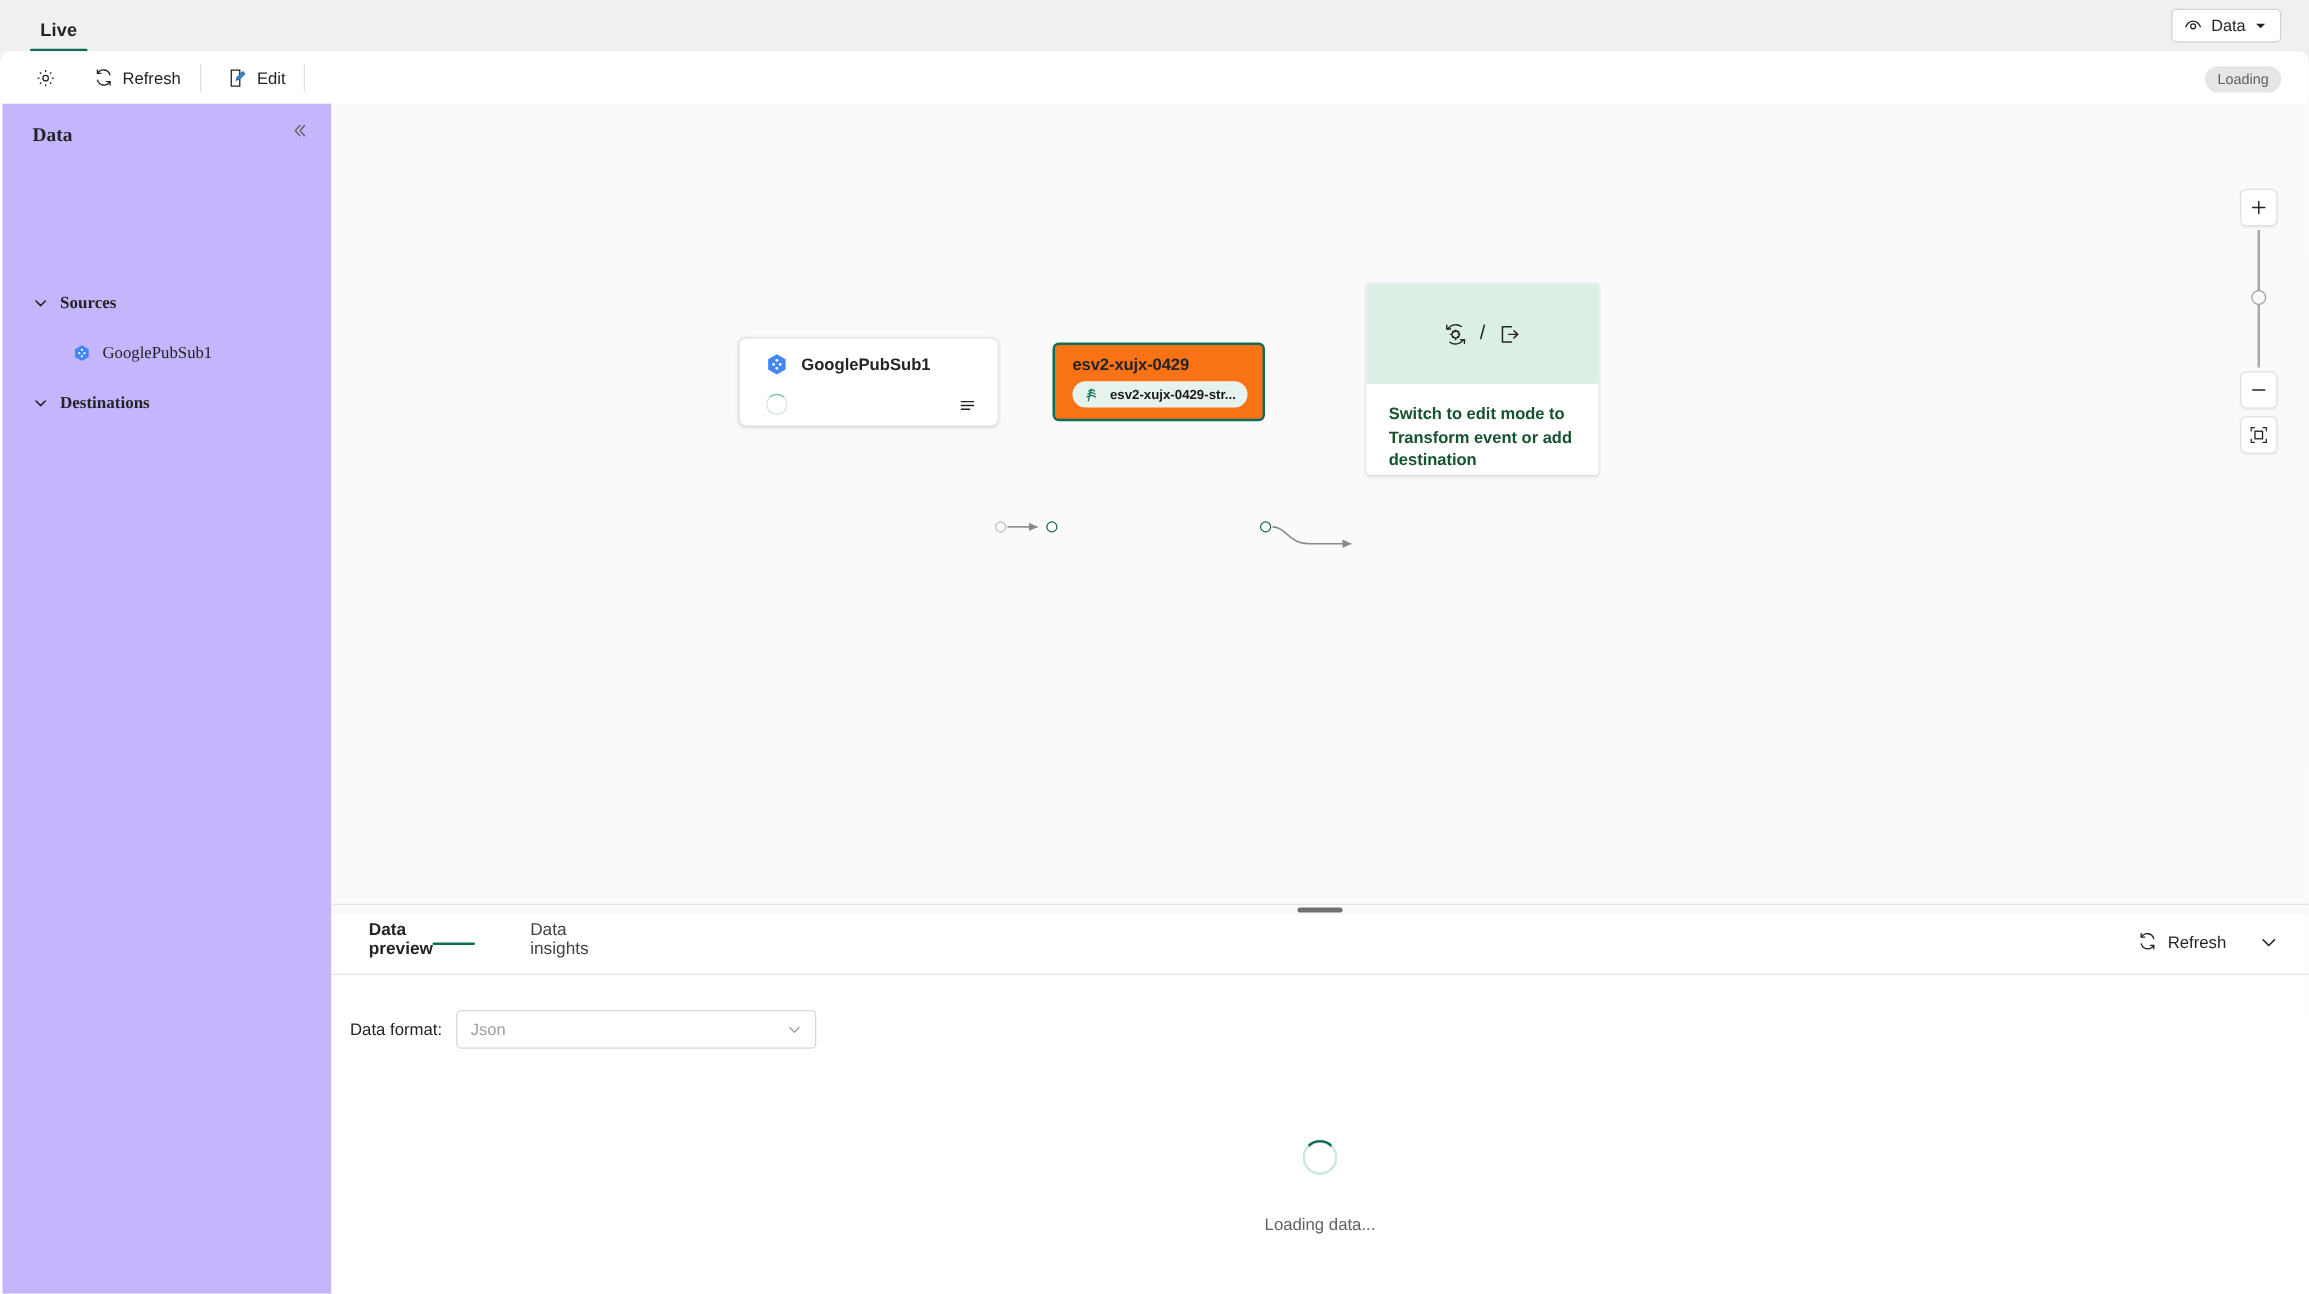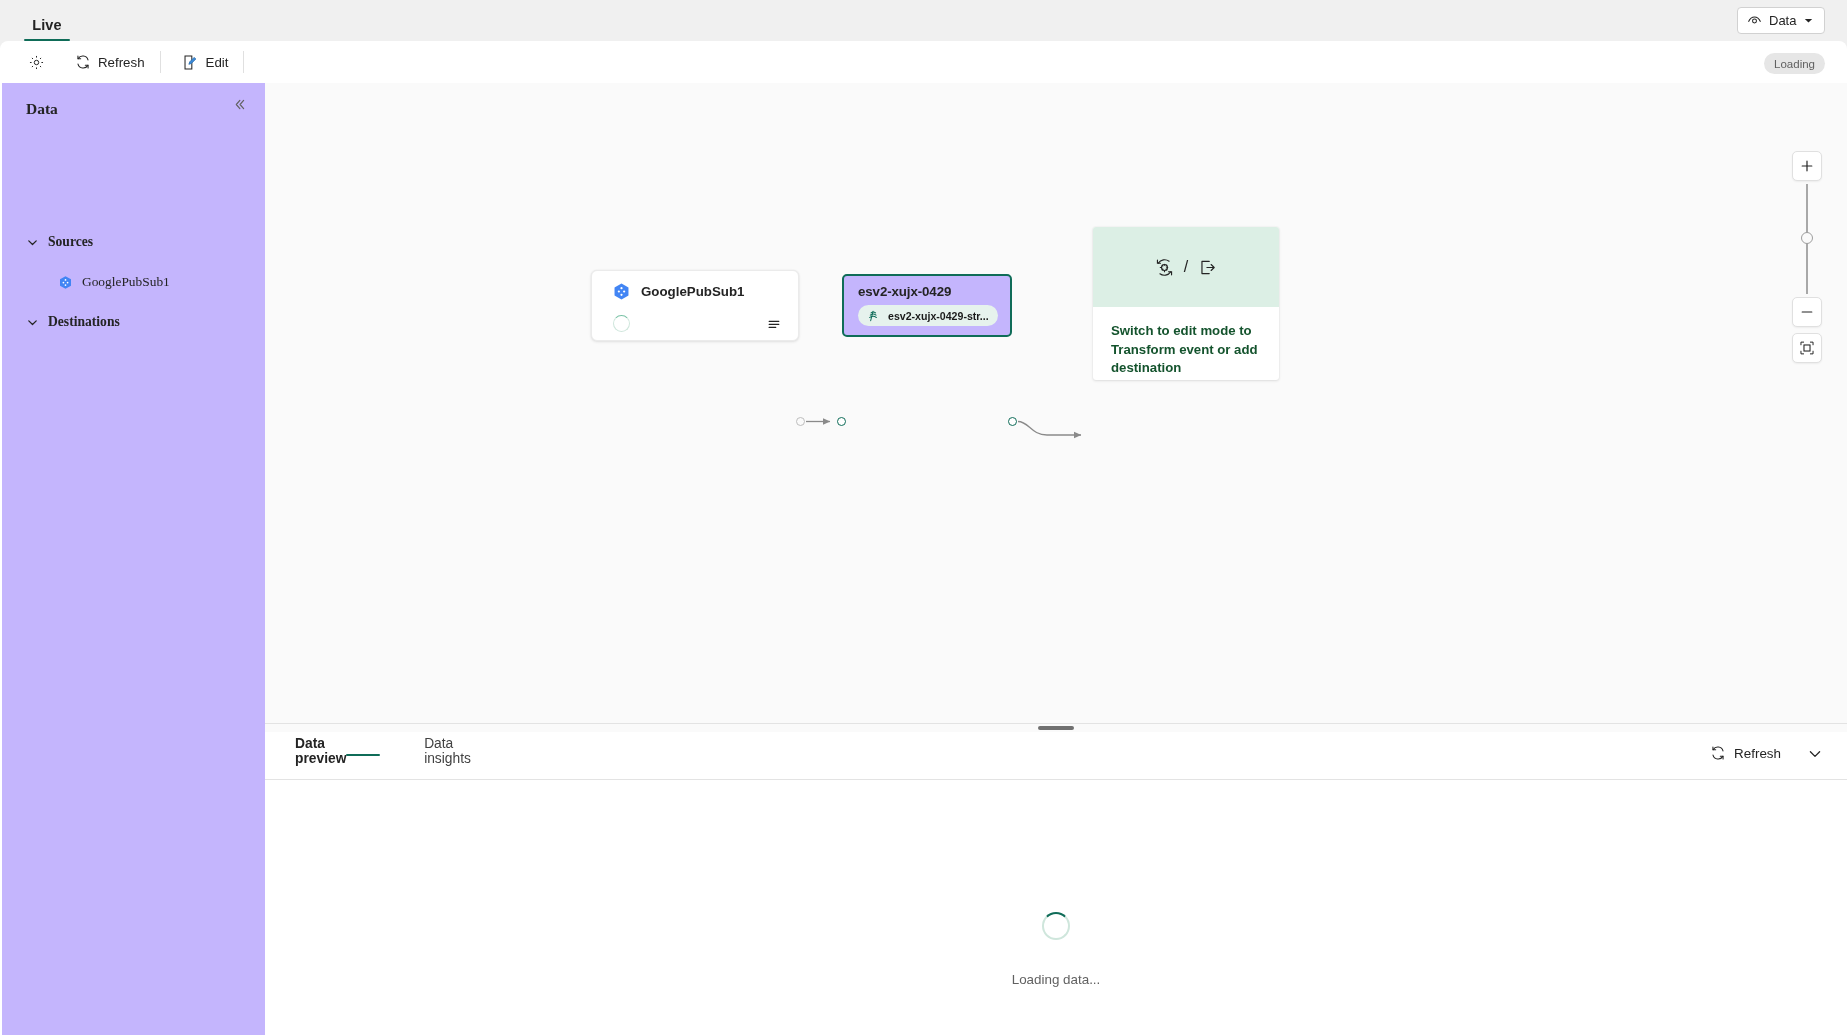--- a/index.html
+++ b/index.html
@@ -117,21 +117,21 @@
     background: #fafafa; border: 1.6px solid #bdbdbd;
   }
   .port.teal { border-color: #0f6c58; background: #ffffff; }
   #port-source-out { position: absolute; left: 531px; top: 334px; }
   #port-es-in      { position: absolute; left: 572px; top: 334px; }
   #port-es-out     { position: absolute; left: 743px; top: 334px; }
 
   
   #node-eventstream {
     position: absolute; left: 577px; top: 191px; width: 170px; height: 63px;
-    background: #c4b5fd; border: 2px solid #0f6c58; border-radius: 5px;
+    background: #f97316; border: 2px solid #0f6c58; border-radius: 5px;
   }
   #node-eventstream .title {
     font-size: 13.3px; font-weight: 700; color: #242424;
     padding: 8px 0 0 14px; letter-spacing: -.1px;
   }
   #node-eventstream .pill {
     margin: 6px 0 0 14px; height: 21px; width: 140px;
     background: #e6f2ed; border-radius: 11px;
     display: flex; align-items: center; gap: 7px; padding: 0 9px;
   }
@@ -481,20 +481,31 @@
           <span>Refresh</span>
         </div>
 
         <div id="bp-chevron">
           <svg width="16" height="16" viewBox="0 0 16 16" fill="none" stroke="#242424" stroke-width="1.3" stroke-linecap="round" stroke-linejoin="round">
             <path d="M3.4 5.8 8 10.4l4.6-4.6"></path>
           </svg>
         </div>
       </div>
 
+      <div id="data-format-row">
+        <span class="lbl">Data format:</span>
+        <div id="data-format-select">
+          <span class="val">Json</span>
+          <span>
+            <svg width="13" height="13" viewBox="0 0 14 14" fill="none" stroke="#9e9e9e" stroke-width="1.2" stroke-linecap="round" stroke-linejoin="round">
+              <path d="M3 5.4 7 9.4l4-4"></path>
+            </svg>
+          </span>
+        </div>
+      </div>
 
       <div id="loading-area">
         <div class="spinner"></div>
         <div id="loading-label">Loading data...</div>
       </div>
     </div>
 
   </div>
 </div>
 

